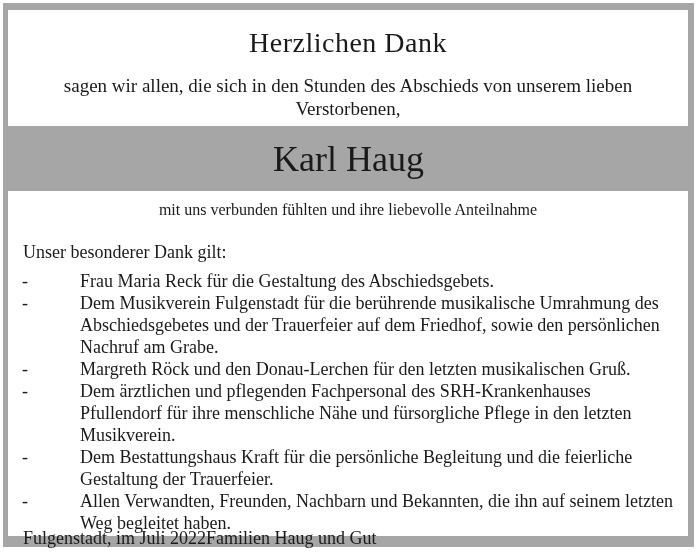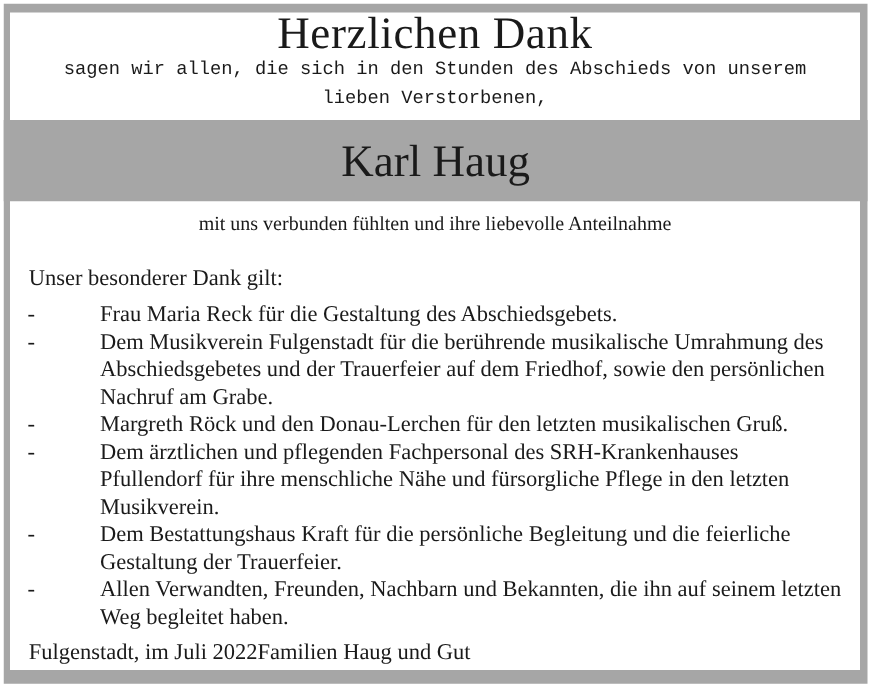--- a/index.html
+++ b/index.html
@@ -37,31 +37,30 @@
     border-bottom-width: 11px;
   }
   .content {
     position: relative;
     height: 100%;
     padding: 0 14px 0 14px;
     font-size: 18px;
   }
   .title {
     text-align: center;
-    font-size: 36px;
+    font-size: 28px;
     line-height: 32px;
-    margin-top: 0;
+    margin-top: 17px;
     letter-spacing: 0.5px;
   }
   .intro {
     text-align: center;
-    font-size: 15px;
+    font-size: 19px;
     line-height: 23px;
-    margin-top: 2px;
-    font-family: Liberation Mono, monospace;
+    margin-top: 15px;
   }
   .banner {
     margin-top: 6px;
     margin-left: -19px;  
     margin-right: -20px; 
     height: 65px;
     background: var(--banner);
     display: flex;
     align-items: center;
     justify-content: center;

